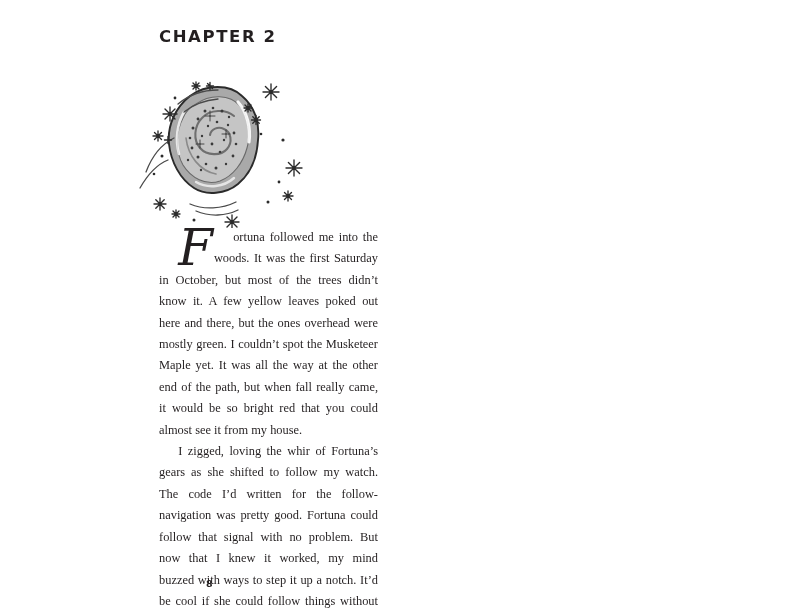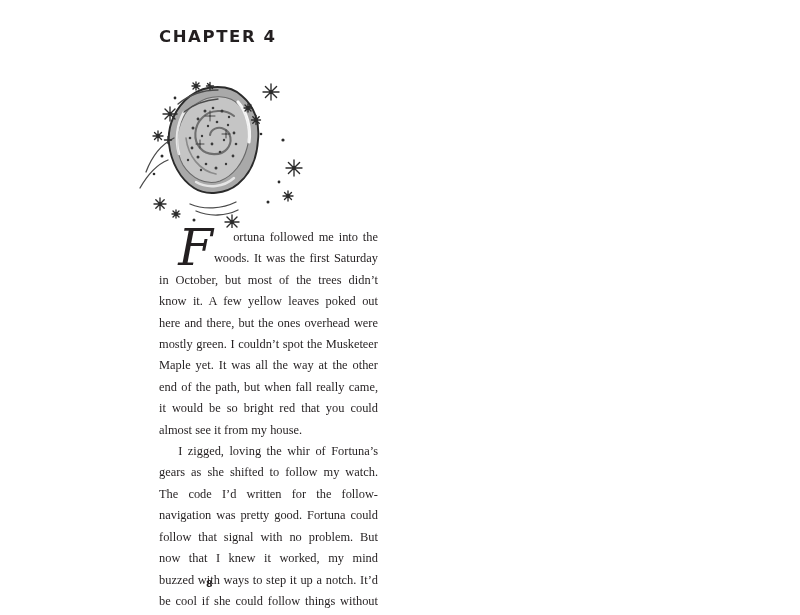--- a/index.html
+++ b/index.html
@@ -94,21 +94,21 @@
   }
   .folio-left  { left: 206px; top: 578px; }
 </style>
 </head>
 <body>
 
 <div class="spread">
 
   <div class="page page-left">
 
-    <div class="chapter-title">CHAPTER 4</div>
+    <div class="chapter-title">CHAPTER 2</div>
 
     <div class="illustration">
       <svg width="230" height="150" viewBox="0 0 230 150" xmlns="http://www.w3.org/2000/svg">
         <defs>
           <clipPath id="rockclip">
             <path d="M52 18 C68 6 92 6 104 18 C116 28 122 44 120 62 C119 80 112 96 100 106
                      C88 116 68 118 56 110 C42 101 33 84 31 66 C29 47 38 29 52 18 Z"></path>
           </clipPath>
         </defs>
 

